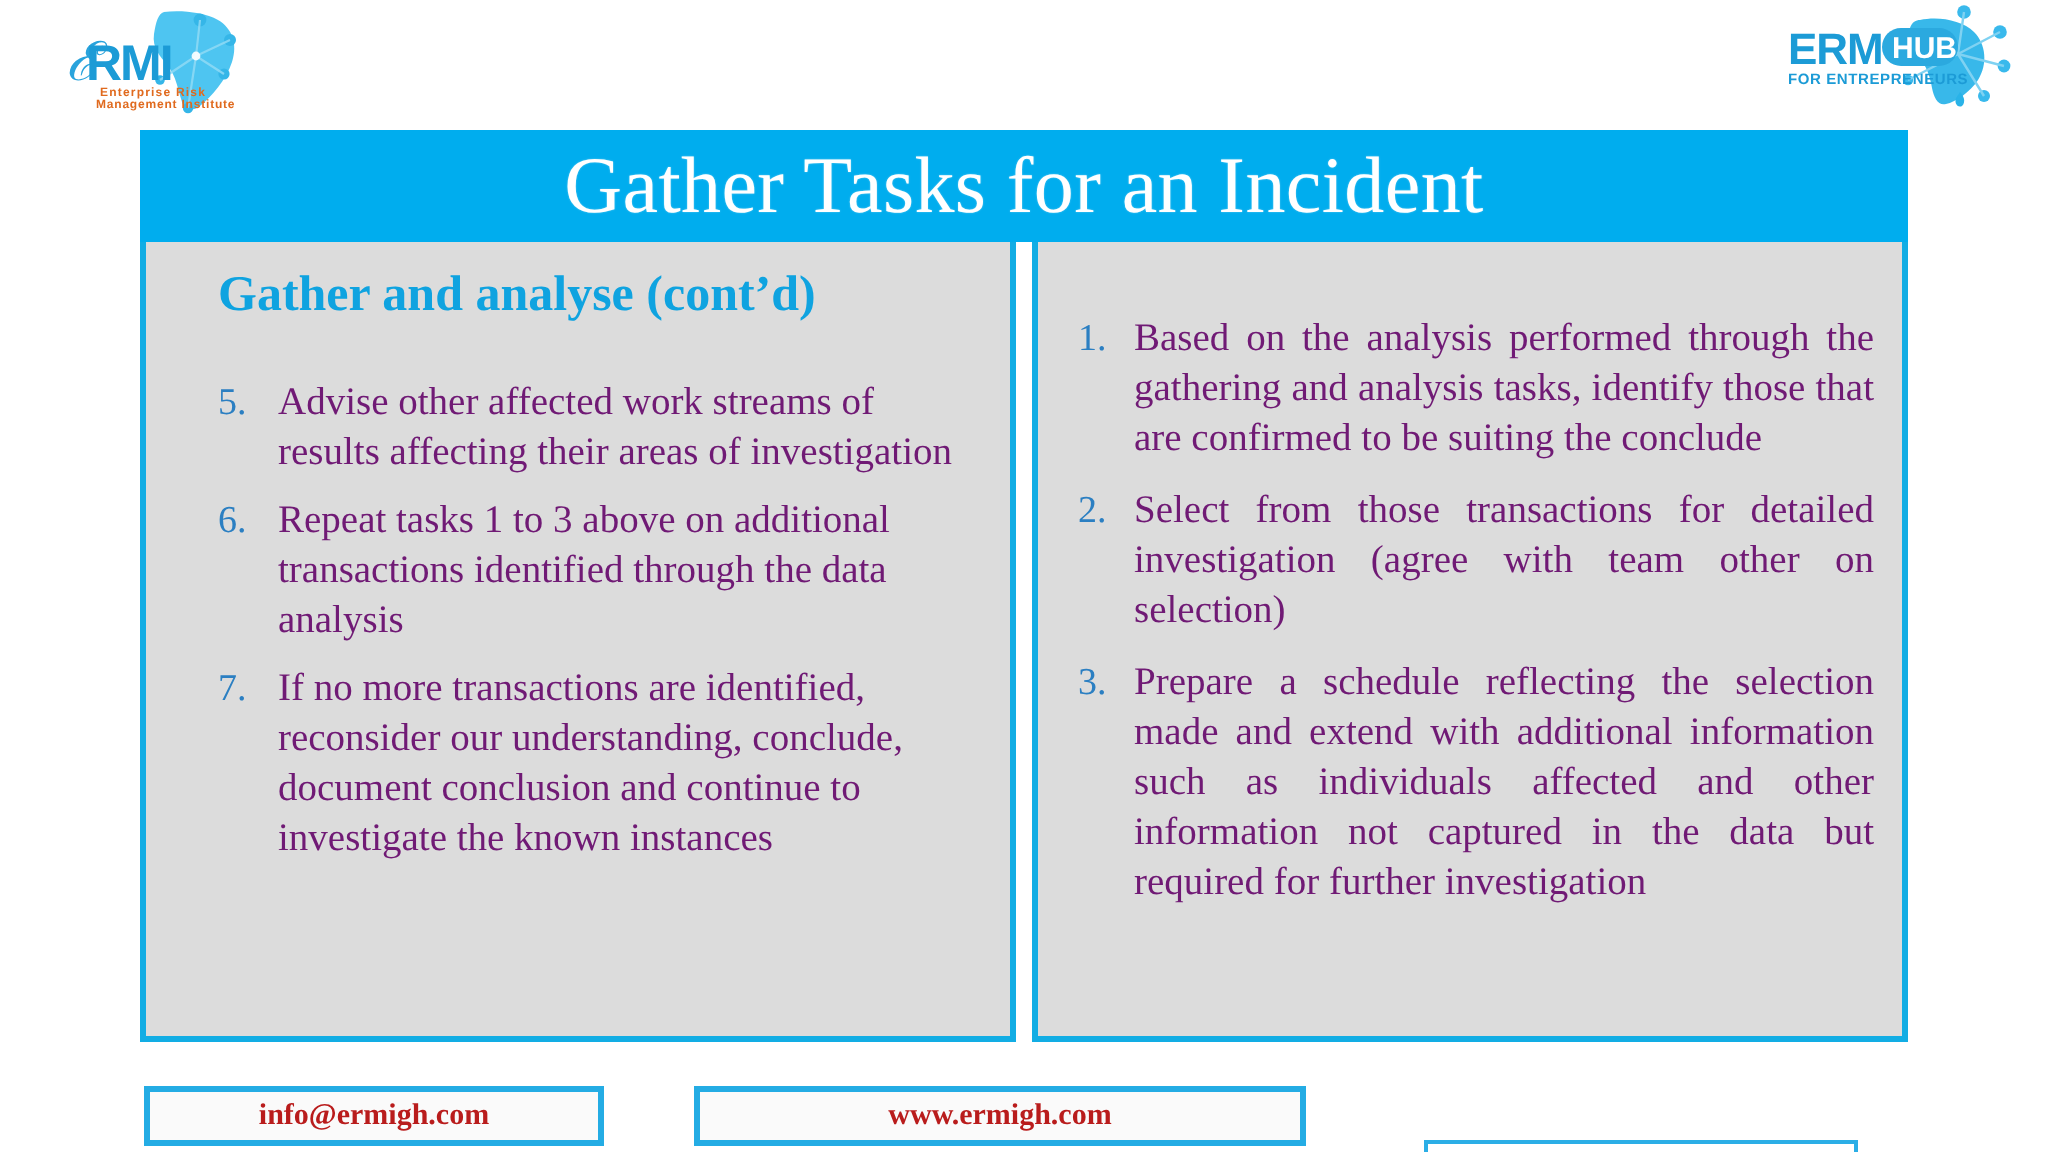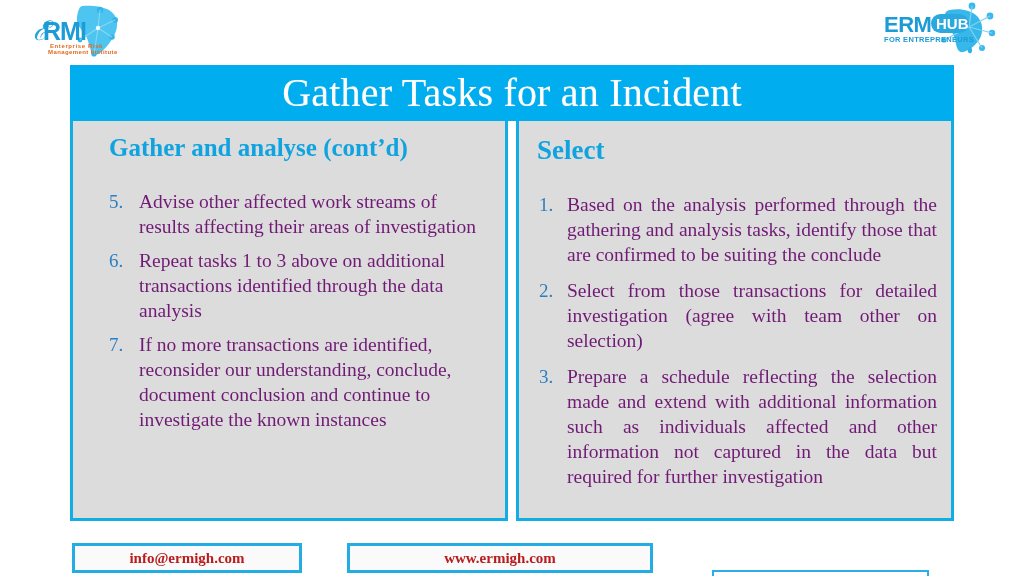--- a/index.html
+++ b/index.html
@@ -19,21 +19,21 @@
   
   .logo-left {
     position: absolute;
     left: 16px;
     top: 4px;
     width: 130px;
     height: 56px;
   }
   .logo-right {
     position: absolute;
-    right: 18px;
+    right: 8px;
     top: 2px;
     width: 132px;
     height: 56px;
   }
   .logo-svg { display: block; width: 100%; height: 100%; }
 
   
   .title-banner {
     position: absolute;
     left: 70px;
@@ -187,21 +187,20 @@
       <span class="list-text">Repeat tasks 1 to 3 above on additional transactions identified through the data analysis</span>
     </li>
     <li class="list-item">
       <span class="list-num">7.</span>
       <span class="list-text">If no more transactions are identified,  reconsider our understanding, conclude, document conclusion and continue to investigate the known instances</span>
     </li>
   </ul>
 </div>
 
 <div class="panel panel-right">
-  <div class="panel-heading">Select</div>
   <ul class="list">
     <li class="list-item">
       <span class="list-num">1.</span>
       <span class="list-text">Based on the analysis performed through the gathering and analysis tasks, identify those that  are confirmed to be suiting the conclude</span>
     </li>
     <li class="list-item">
       <span class="list-num">2.</span>
       <span class="list-text">Select from those transactions for detailed  investigation (agree with team other on  selection)</span>
     </li>
     <li class="list-item">

